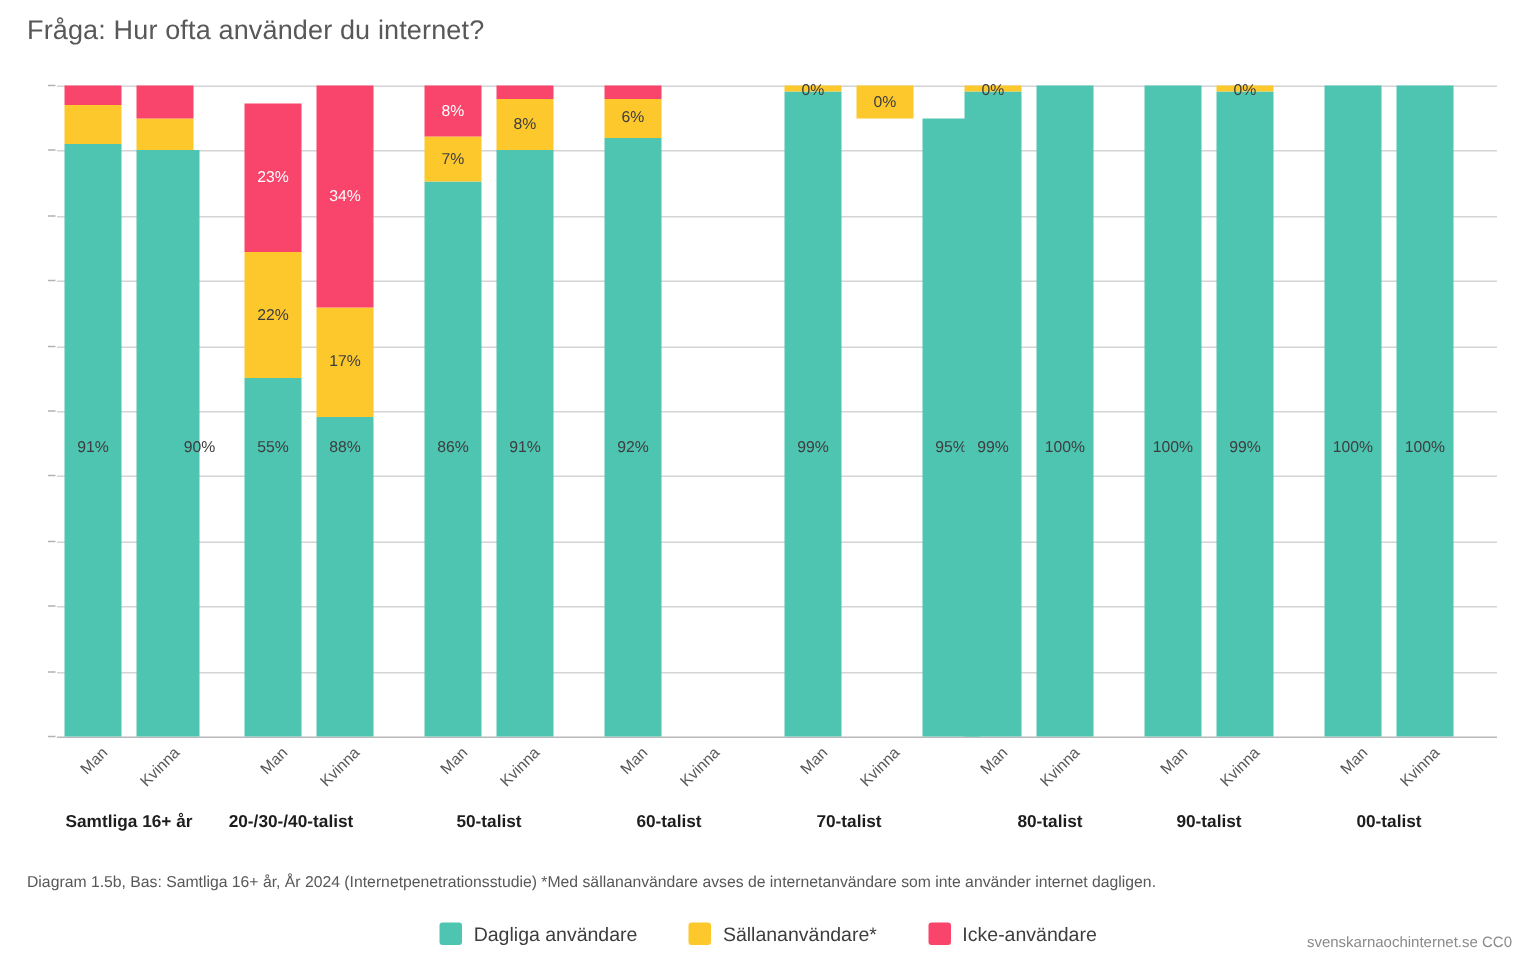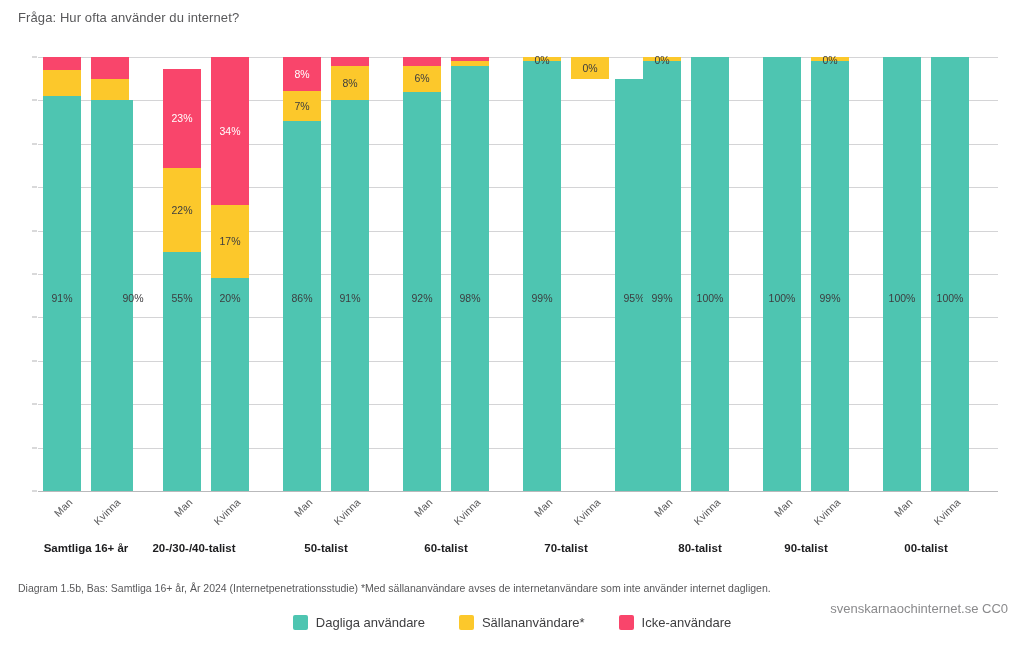--- a/index.html
+++ b/index.html
@@ -9,21 +9,21 @@
     background: #ffffff;
     font-family: "Liberation Sans", sans-serif;
     overflow: hidden;
   }
   #root { position: relative; width: 1024px; height: 647px; }
 
   
   .title {
     position: absolute;
     left: 18px; top: 10px;
-    font-size: 13px;
+    font-size: 18px;
     color: #58585a;
     letter-spacing: .1px;
     white-space: nowrap;
   }
 
   
   .plot-area {
     position: absolute;
     left: 38px; top: 57px;
     width: 960px; height: 434px;
@@ -109,22 +109,22 @@
   
   .footnote {
     position: absolute;
     left: 18px; top: 582px;
     font-size: 10.5px;
     color: #58585a;
     white-space: nowrap;
   }
   .attribution {
     position: absolute;
-    right: 16px; top: 601px;
-    font-size: 13px;
+    right: 16px; top: 623px;
+    font-size: 10px;
     color: #8a8a8c;
     white-space: nowrap;
   }
 
   
   .legend {
     position: absolute;
     left: 0; right: 0; top: 615px;
     display: flex;
     justify-content: center;
@@ -188,21 +188,21 @@
           </div>
           <div class="seg seg-rare" style="height: 84px;">
             <span class="seg-label lab-dark">22%</span>
           </div>
           <div class="seg seg-non" style="height: 99.82px;">
             <span class="seg-label lab-white">23%</span>
           </div>
         </div>
         <div class="bar" style="left: 173px; width: 38px; height: 434px;">
           <div class="seg seg-daily" style="height: 212.66px;">
-            <span class="seg-label lab-dark">20%</span>
+            <span class="seg-label lab-dark">88%</span>
           </div>
           <div class="seg seg-rare" style="height: 73.78px;">
             <span class="seg-label lab-dark">17%</span>
           </div>
           <div class="seg seg-non" style="height: 147.56px;">
             <span class="seg-label lab-white">34%</span>
           </div>
         </div>
         <div class="bar" style="left: 245px; width: 38px; height: 434px;">
           <div class="seg seg-daily" style="height: 373.24px;">
@@ -225,27 +225,20 @@
           <div class="seg seg-non" style="height: 8.68px;"></div>
         </div>
         <div class="bar" style="left: 365px; width: 38px; height: 434px;">
           <div class="seg seg-daily" style="height: 399.28px;">
             <span class="seg-label lab-dark">92%</span>
           </div>
           <div class="seg seg-rare" style="height: 26.04px;">
             <span class="seg-label lab-dark">6%</span>
           </div>
           <div class="seg seg-non" style="height: 8.68px;"></div>
-        </div>
-        <div class="bar" style="left: 413px; width: 38px; height: 434px;">
-          <div class="seg seg-daily" style="height: 425.32px;">
-            <span class="seg-label lab-dark">98%</span>
-          </div>
-          <div class="seg seg-rare" style="height: 4.34px;"></div>
-          <div class="seg seg-non" style="height: 4.34px;"></div>
         </div>
         <div class="bar" style="left: 485px; width: 38px; height: 434px;">
           <div class="seg seg-daily" style="height: 429.66px;">
             <span class="seg-label lab-dark">99%</span>
           </div>
           <div class="seg seg-rare" style="height: 4.34px;">
             <span class="seg-label lab-dark clip-top">0%</span>
           </div>
         </div>
         <div class="bar" style="left: 533px; width: 38px; height: 434px;">

